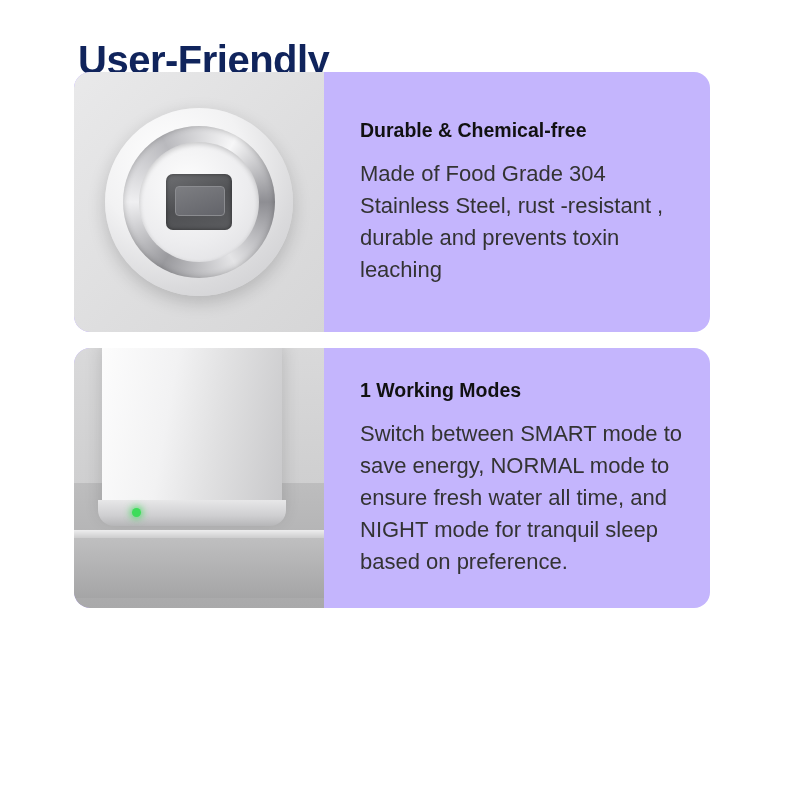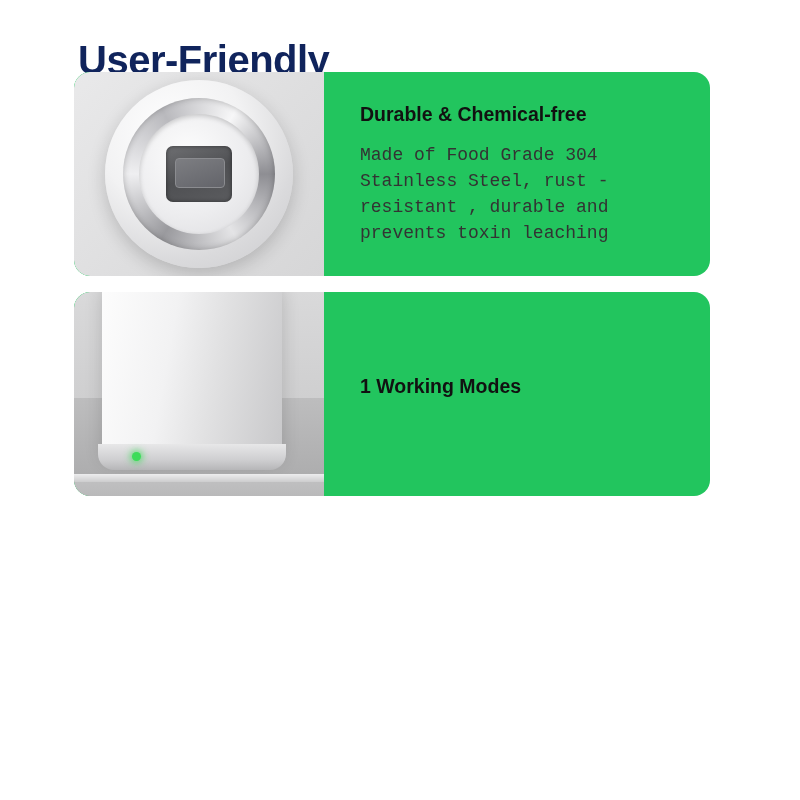--- a/index.html
+++ b/index.html
@@ -33,25 +33,25 @@
   .cards {
     position: absolute;
     left: 74px;
     top: 72px;
     width: 636px;
   }
   .card {
     position: relative;
     display: flex;
     align-items: stretch;
-    background: #22c55e;
+    background: #c4b5fd;
     border-radius: 16px;
     overflow: hidden;
     margin-bottom: 16px;
-    height: 204px;
+    height: 260px;
     justify-content: space-between;
   }
   .card-media {
     width: 250px;
     min-width: 250px;
     position: relative;
     overflow: hidden;
     border-radius: 16px 0 0 16px;
   }
   .card-body {
@@ -62,24 +62,23 @@
     justify-content: center;
   }
   .card-heading {
     font-size: 19.5px;
     font-weight: bold;
     color: #111111;
     margin-bottom: 16px;
     line-height: 1.25;
   }
   .card-text {
-    font-size: 18px;
+    font-size: 22px;
     color: #333333;
     line-height: 1.45;
-    font-family: Liberation Mono, monospace;
   }
 
   
   .media-lid {
     background: linear-gradient(135deg, #e9e9ea 0%, #dededf 55%, #d6d6d7 100%);
     width: 100%; height: 100%;
   }
   .lid-ring-outer {
     position: absolute;
     left: 50%; top: 50%;
@@ -235,18 +234,19 @@
       <div class="card-media">
         <div class="media-body"></div>
         <div class="fountain-body"></div>
         <div class="fountain-base"></div>
         <div class="fountain-led"></div>
         <div class="table-edge"></div>
         <div class="table-front"></div>
       </div>
       <div class="card-body">
         <div class="card-heading">1 Working Modes</div>
+        <div class="card-text">Switch between SMART mode to save energy, NORMAL mode to ensure fresh water all time, and NIGHT mode for tranquil sleep based on preference.</div>
       </div>
     </div>
 
 
   </div>
 </div>
 
 </body></html>

